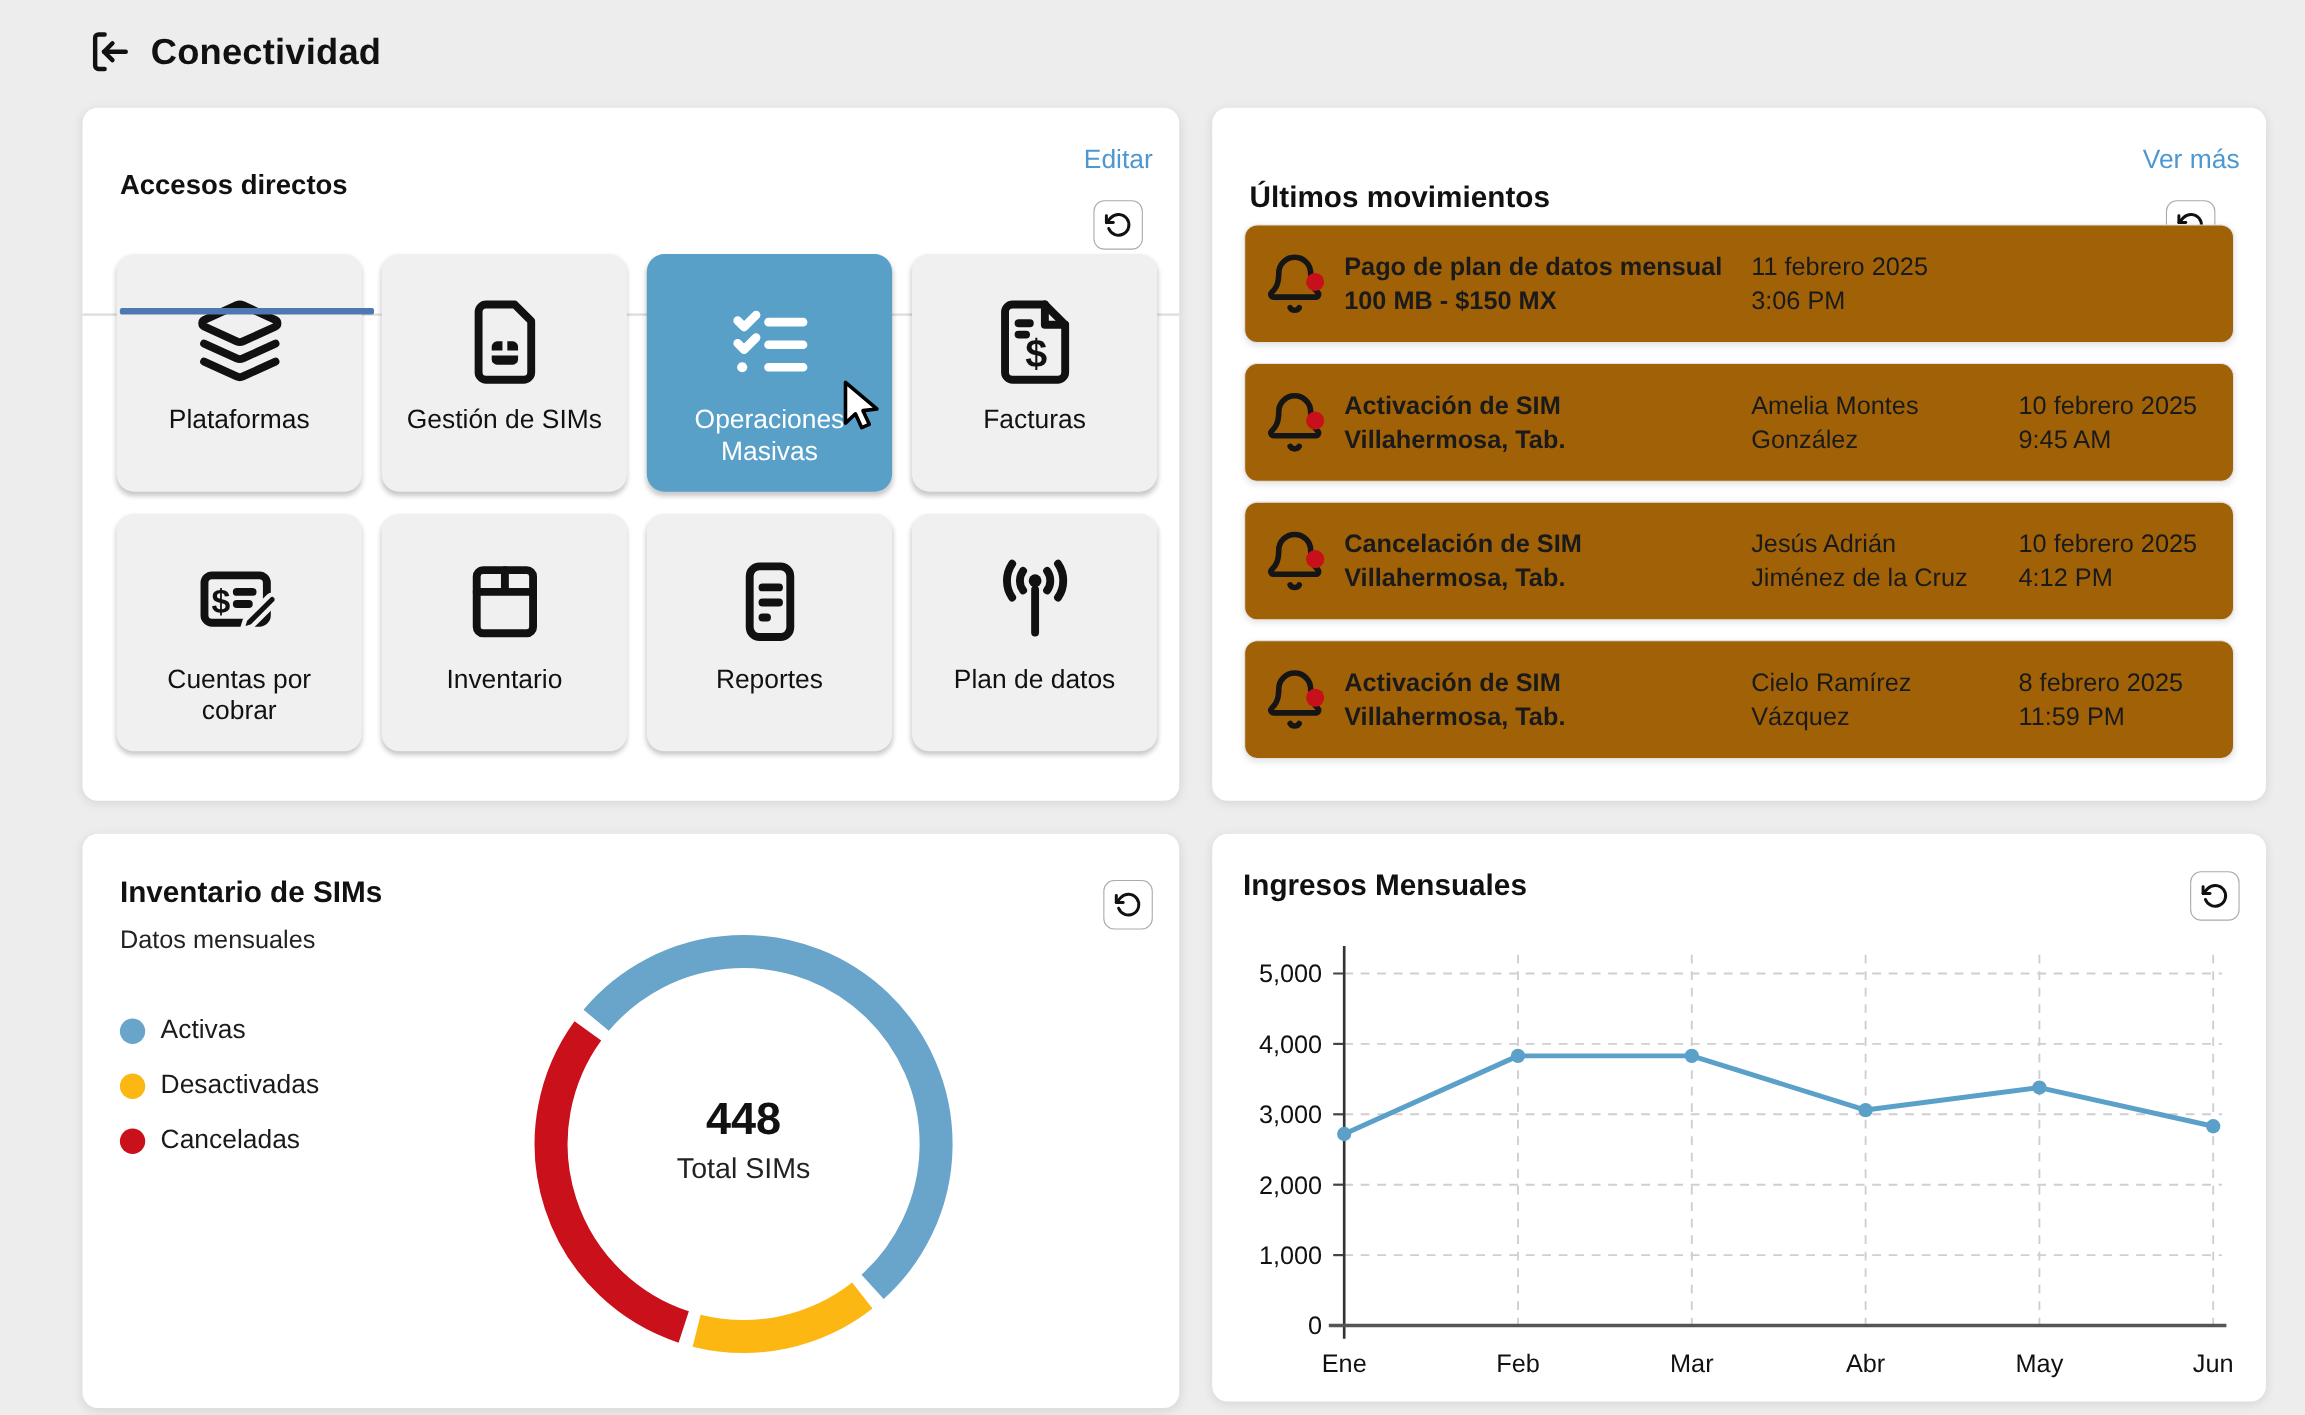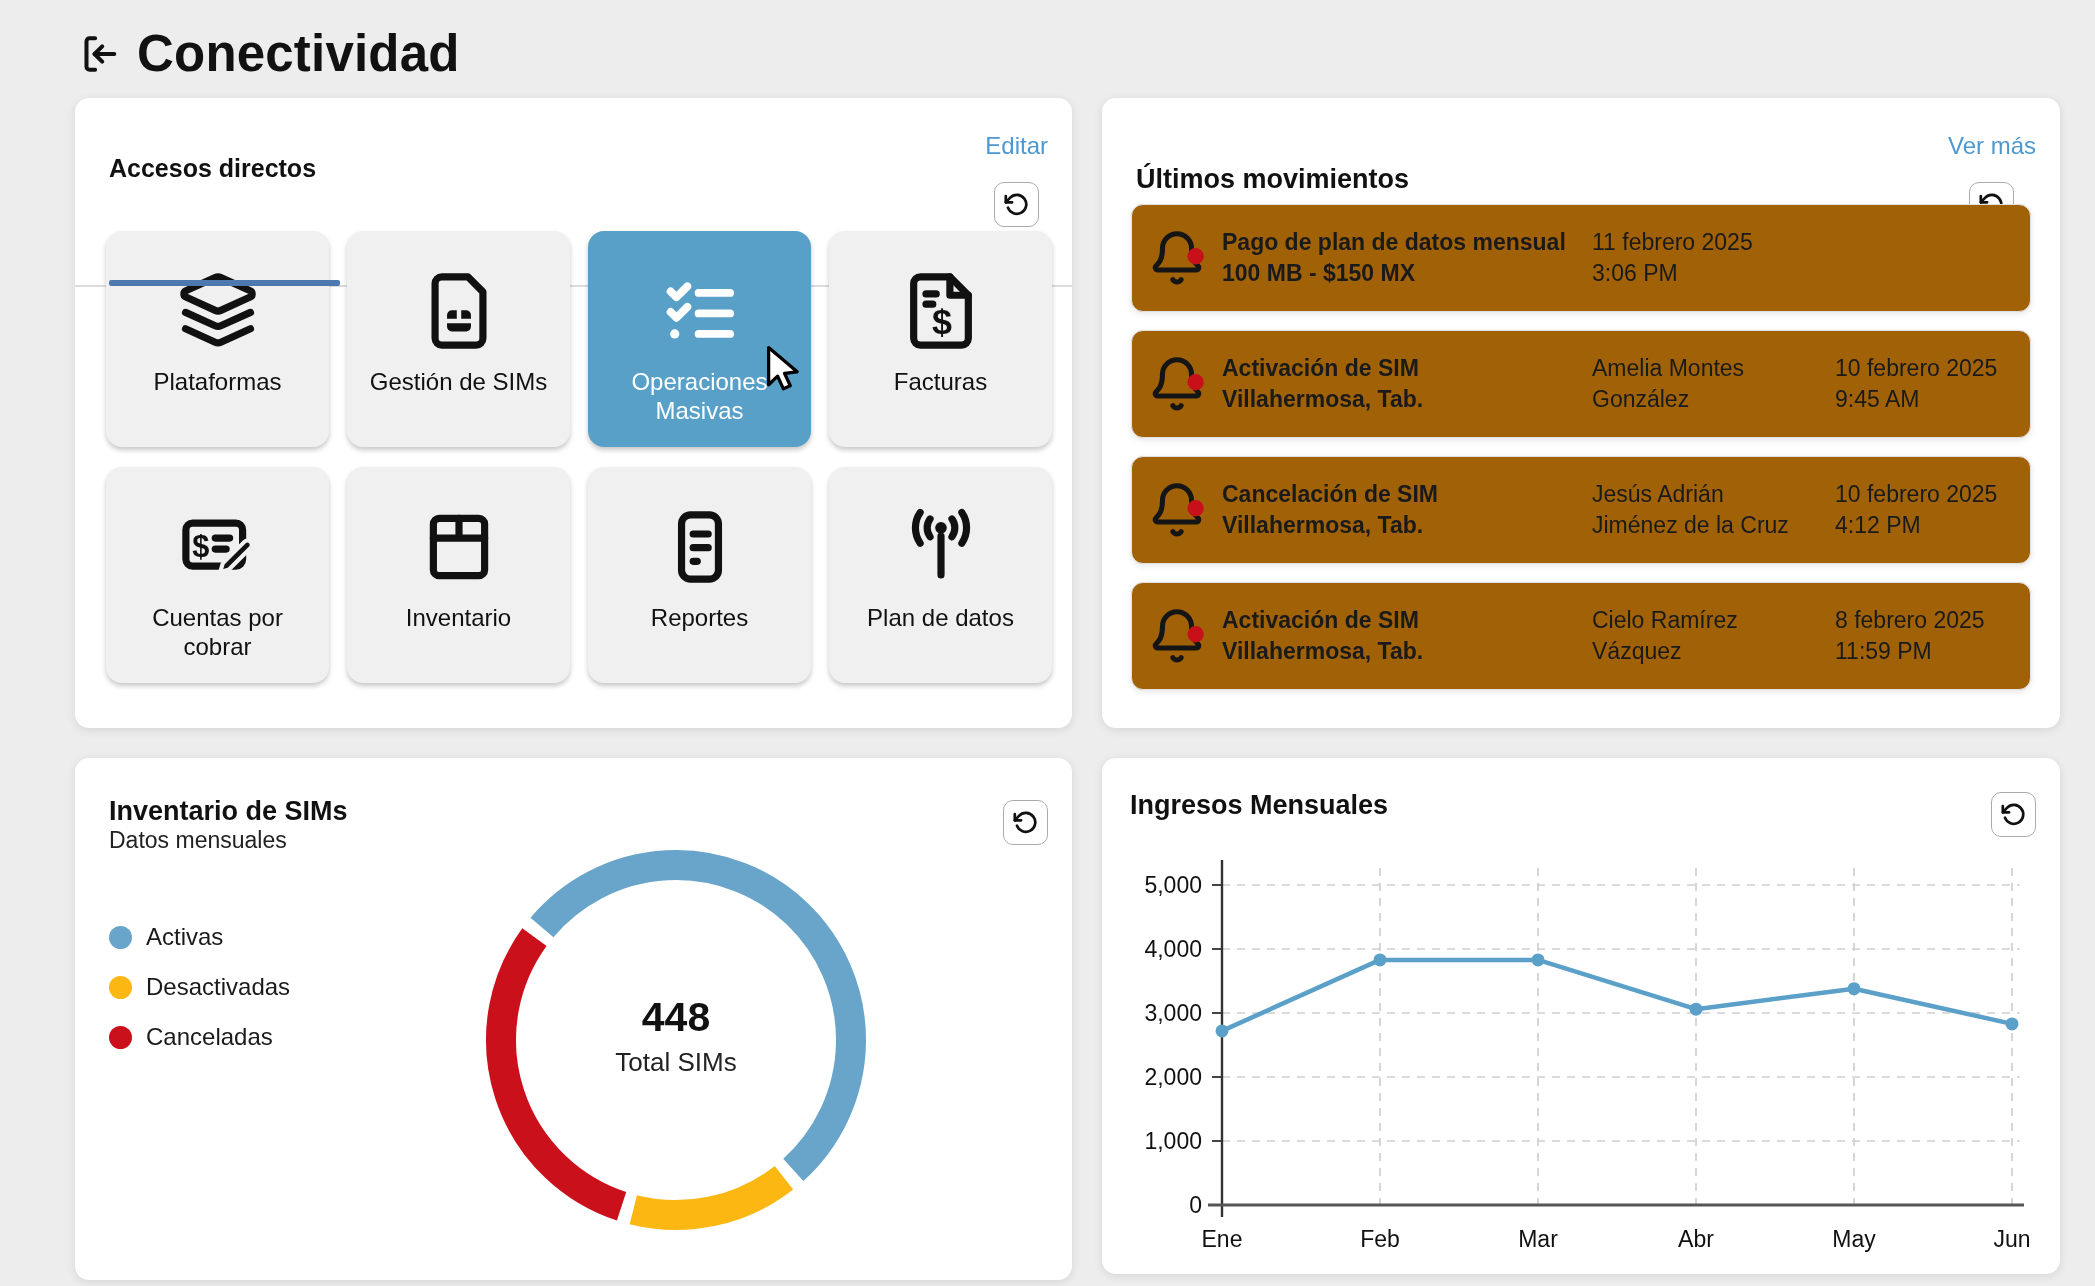--- a/index.html
+++ b/index.html
@@ -3,21 +3,21 @@
 <meta charset="utf-8">
 <style>
   html,body{margin:0;padding:0;}
   body{
     width:2095px;height:1286px;position:relative;overflow:hidden;
     background:#EDEDED;font-family:"Liberation Sans",sans-serif;color:#151515;
     -webkit-font-smoothing:antialiased;
   }
   .page-header{position:absolute;left:75px;top:24px;display:flex;align-items:center;gap:16px;}
   .page-header .hicon svg{width:46px;height:46px;display:block;}
-  .page-title{font-size:51px;font-weight:700;letter-spacing:.2px;color:#111;}
+  .page-title{font-size:33px;font-weight:700;letter-spacing:.2px;color:#111;}
 
   .card{position:absolute;background:#fff;border-radius:14px;box-shadow:0 2px 10px rgba(0,0,0,.10);}
   #card-shortcuts{left:75px;top:98px;width:997px;height:630px;}
   #card-movements{left:1102px;top:98px;width:958px;height:630px;}
   #card-inventory{left:75px;top:758px;width:997px;height:522px;}
   #card-income{left:1102px;top:758px;width:958px;height:516px;}
 
   .card-title{font-size:27px;font-weight:700;color:#111;}
   .link{color:#4E98D1;font-size:24px;cursor:pointer;}
   .undo-btn{width:45px;height:45px;border:1.6px solid #ABABAB;border-radius:10px;background:#fff;
@@ -48,21 +48,21 @@
     box-shadow:0 2px 6px rgba(0,0,0,.10);display:grid;grid-template-columns:90px 370px 243px 1fr;
     align-items:center;cursor:pointer;}
   .mv-bell{display:flex;justify-content:center;}
   .mv-bell svg{width:58px;height:58px;}
   .mv-col{font-size:23px;line-height:1.33;color:#1a1a1a;}
   .mv-type{font-weight:700;}
   .mv-type span,.mv-name span,.mv-date span{display:block;}
 
   
   .inv-head{padding:38px 24px 0 34px;display:flex;justify-content:space-between;align-items:flex-start;}
-  .inv-sub{font-size:23px;color:#222;}
+  .inv-sub{font-size:23px;color:#222;margin-top:14px;}
   .legend{position:absolute;left:34px;top:165px;display:flex;flex-direction:column;gap:22px;}
   .leg-item{display:flex;align-items:center;gap:14px;}
   .leg-dot{width:23px;height:23px;border-radius:50%;}
   .leg-label{font-size:24px;color:#1a1a1a;}
   .donut-wrap{position:absolute;left:406px;top:87px;width:390px;height:390px;}
   .donut-center{position:absolute;left:601px;top:278px;transform:translate(-50%,-50%);text-align:center;}
   .donut-value{font-size:41px;font-weight:700;color:#111;}
   .donut-label{font-size:26px;color:#222;margin-top:6px;}
 
   

